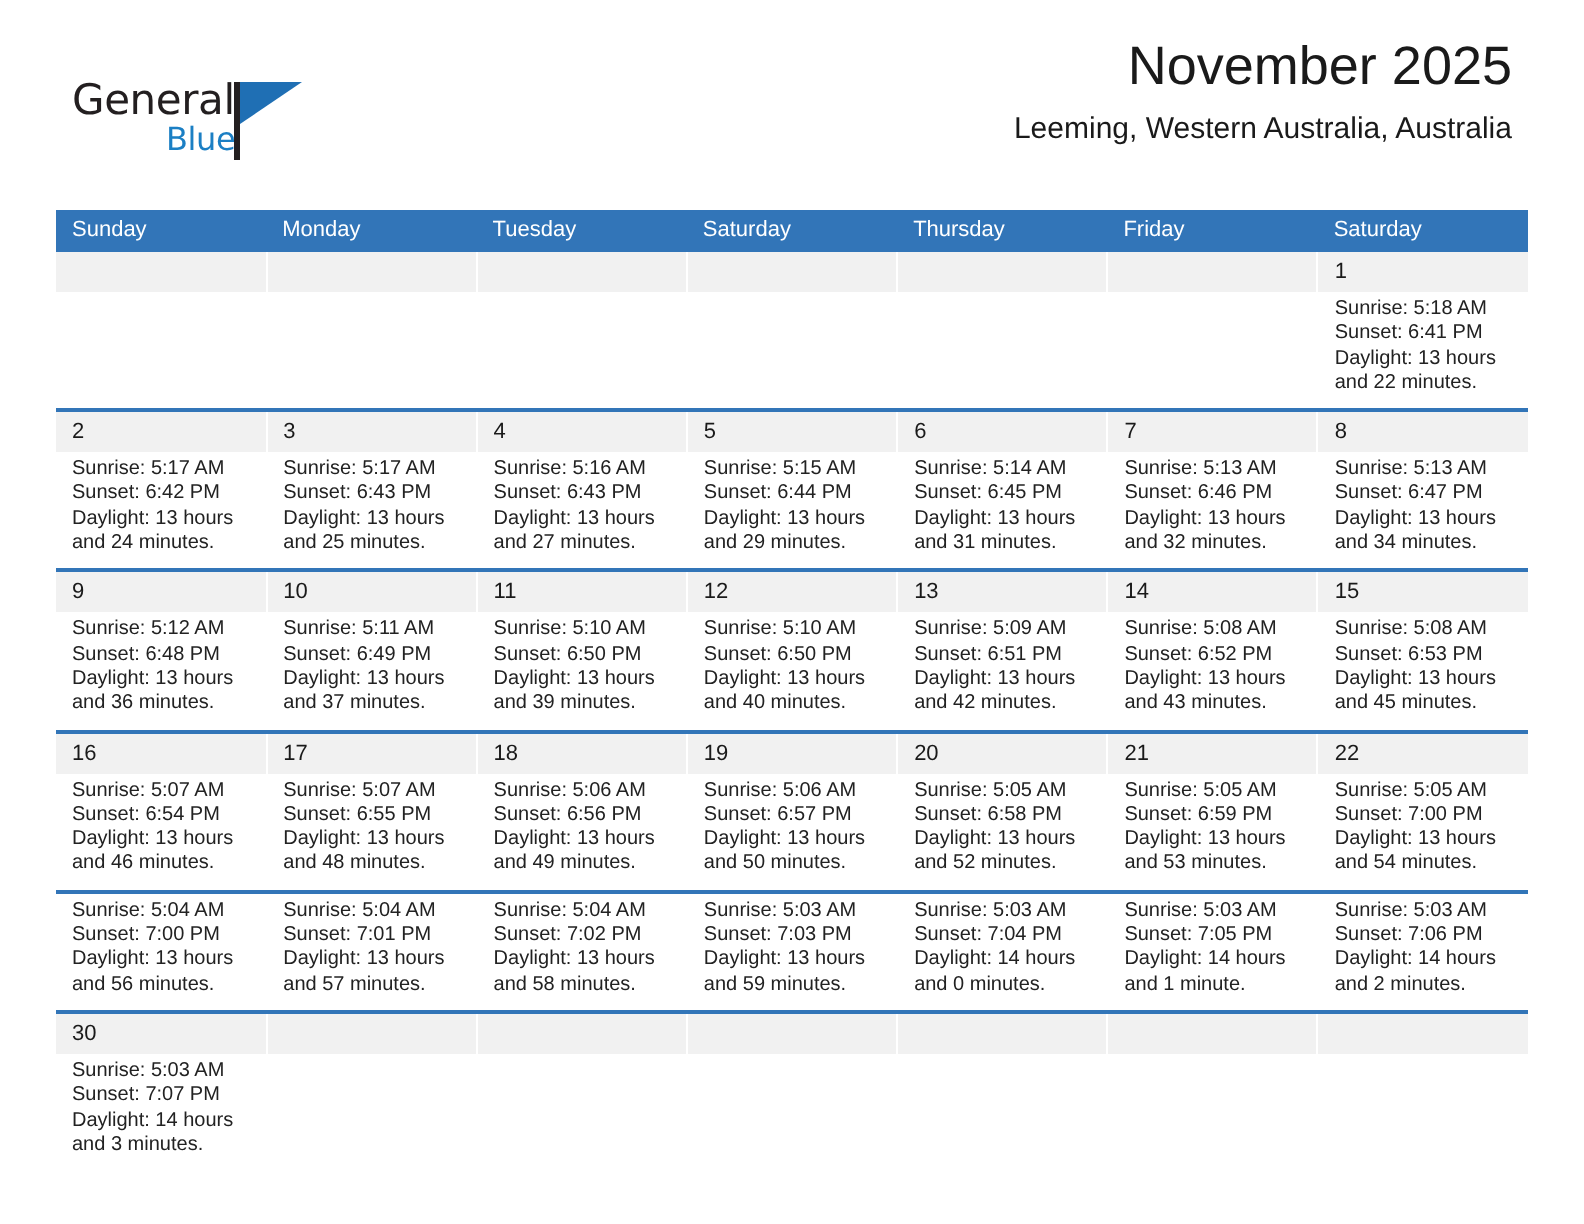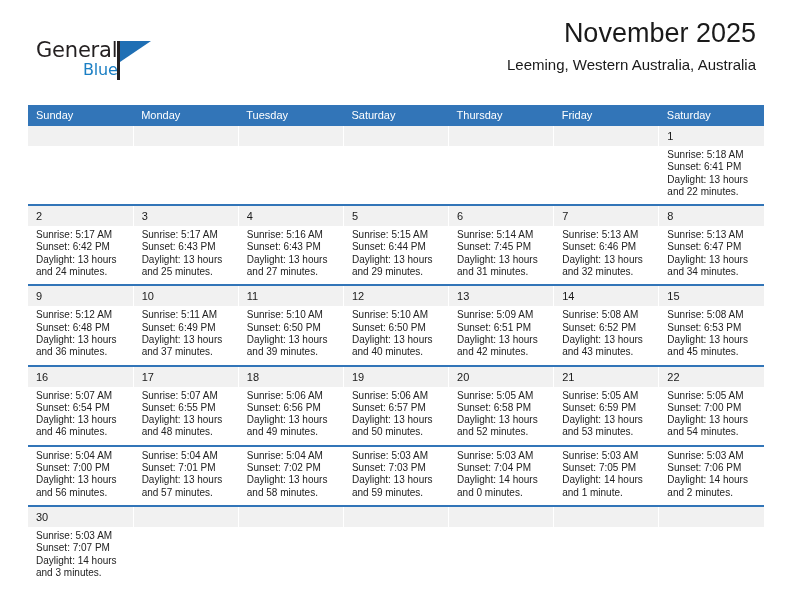--- a/index.html
+++ b/index.html
@@ -243,21 +243,21 @@
             <span class="info-line">and 27 minutes.</span>
           </td>
           <td>
             <span class="info-line">Sunrise: 5:15 AM</span>
             <span class="info-line">Sunset: 6:44 PM</span>
             <span class="info-line">Daylight: 13 hours</span>
             <span class="info-line">and 29 minutes.</span>
           </td>
           <td>
             <span class="info-line">Sunrise: 5:14 AM</span>
-            <span class="info-line">Sunset: 7:45 PM</span>
+            <span class="info-line">Sunset: 6:45 PM</span>
             <span class="info-line">Daylight: 13 hours</span>
             <span class="info-line">and 31 minutes.</span>
           </td>
           <td>
             <span class="info-line">Sunrise: 5:13 AM</span>
             <span class="info-line">Sunset: 6:46 PM</span>
             <span class="info-line">Daylight: 13 hours</span>
             <span class="info-line">and 32 minutes.</span>
           </td>
           <td>

